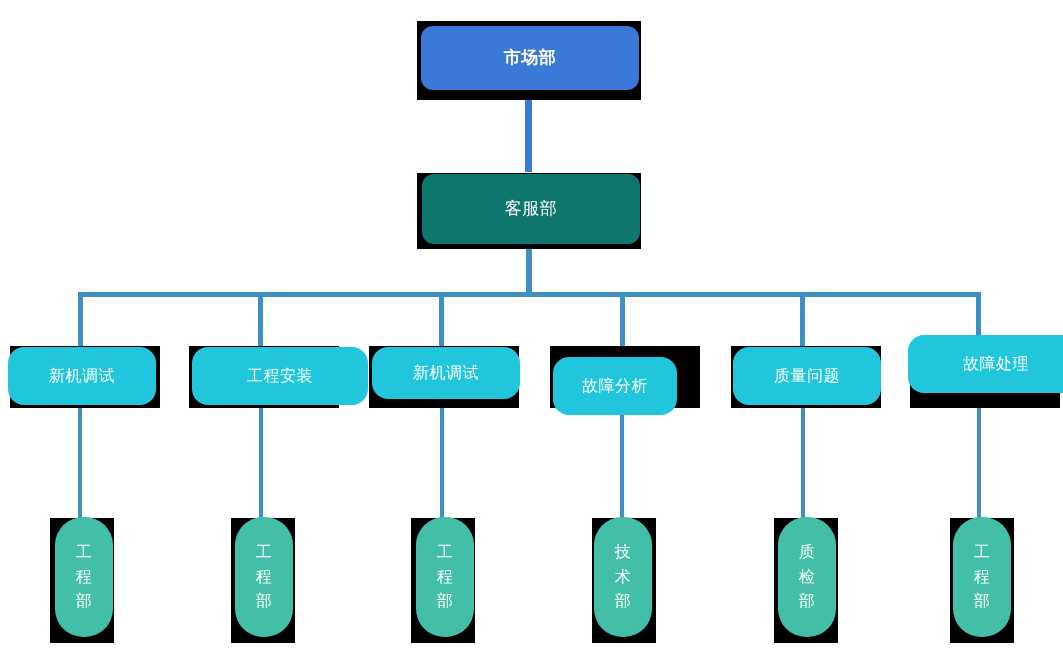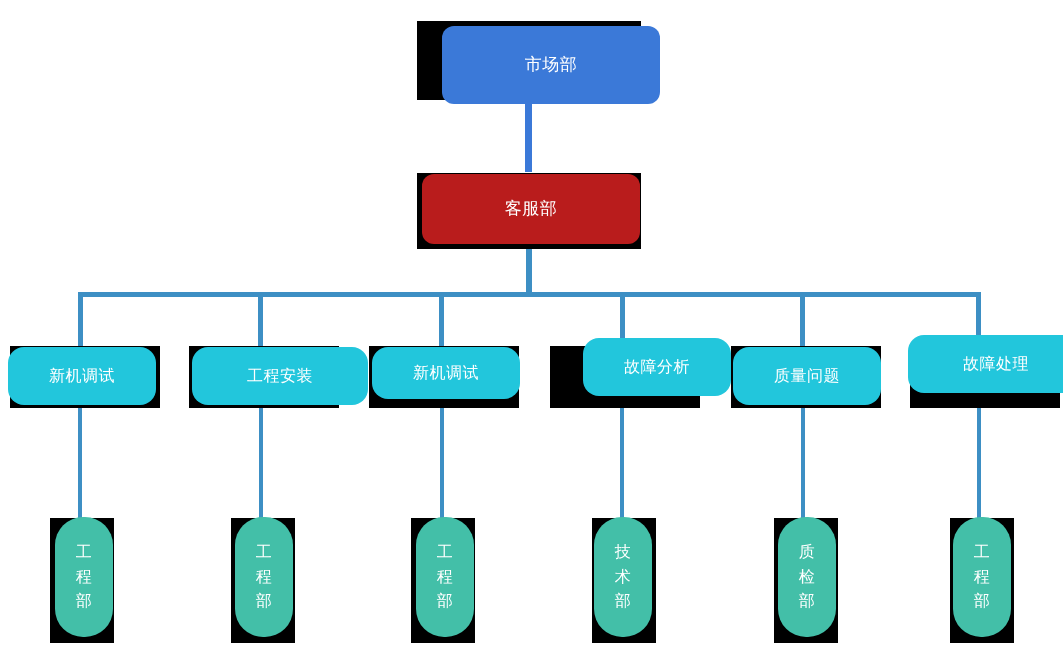--- a/index.html
+++ b/index.html
@@ -49,21 +49,21 @@
   }
 
   
   .n-l1 {
     background: #3b79d8;
     border-radius: 12px;
     font-size: 17px;
   }
   
   .n-l2 {
-    background: #b91c1c;
+    background: #0f766e;
     border-radius: 12px;
     font-size: 17px;
     text-align: center;
   }
   
   .n-l3 {
     background: #22c6dc;
     border-radius: 16px;
     font-size: 16px;
   }
@@ -100,21 +100,21 @@
   <div class="conn" style="left:976px; top:292px; width:5px; height:55px;"></div>
 
   <div class="conn" style="left:78px; top:408px; width:4px; height:112px;"></div>
   <div class="conn" style="left:259px; top:408px; width:4px; height:112px;"></div>
   <div class="conn" style="left:440px; top:408px; width:4px; height:112px;"></div>
   <div class="conn" style="left:620px; top:408px; width:4px; height:112px;"></div>
   <div class="conn" style="left:801px; top:408px; width:4px; height:112px;"></div>
   <div class="conn" style="left:977px; top:408px; width:4px; height:112px;"></div>
 
   <div class="shadow" style="left:417px; top:21px; width:224px; height:79px;"></div>
-  <div class="node n-l1" style="left:442px; top:26px; width:218px; height:78px;">
+  <div class="node n-l1" style="left:421px; top:26px; width:218px; height:64px;font-weight:bold;">
     <span>市场部</span>
   </div>
 
   <div class="shadow" style="left:417px; top:173px; width:224px; height:76px;"></div>
   <div class="node n-l2" style="left:422px; top:174px; width:218px; height:70px;">
     <span>客服部</span>
   </div>
 
   <div class="shadow" style="left:10px; top:346px; width:150px; height:62px;"></div>
   <div class="node n-l3" style="left:8px; top:347px; width:148px; height:58px;">
@@ -125,21 +125,21 @@
   <div class="node n-l3" style="left:192px; top:347px; width:176px; height:58px;">
     <span>工程安装</span>
   </div>
 
   <div class="shadow" style="left:369px; top:346px; width:150px; height:62px;"></div>
   <div class="node n-l3" style="left:372px; top:347px; width:148px; height:52px;">
     <span>新机调试</span>
   </div>
 
   <div class="shadow" style="left:550px; top:346px; width:150px; height:62px;"></div>
-  <div class="node n-l3" style="left:553px; top:338px; width:148px; height:58px;margin-left:30px;">
+  <div class="node n-l3" style="left:553px; top:357px; width:124px; height:58px;">
     <span>故障分析</span>
   </div>
 
   <div class="shadow" style="left:731px; top:346px; width:150px; height:62px;"></div>
   <div class="node n-l3" style="left:733px; top:347px; width:148px; height:58px;">
     <span>质量问题</span>
   </div>
 
   <div class="shadow" style="left:910px; top:346px; width:150px; height:62px;"></div>
   <div class="node n-l3" style="left:908px; top:335px; width:176px; height:58px;">

